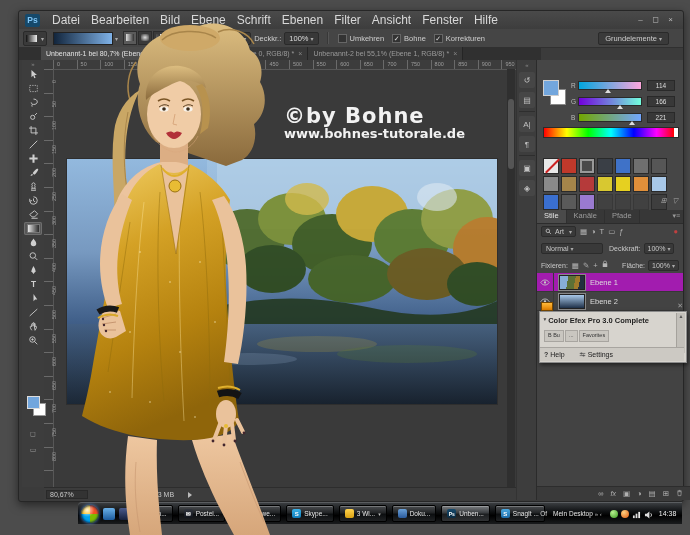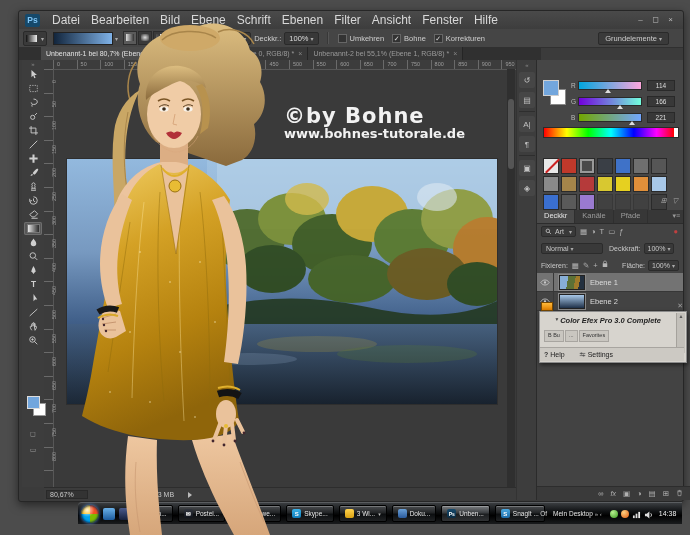--- a/index.html
+++ b/index.html
@@ -116,37 +116,37 @@
   #layers-filter{top:14px;height:15px;}
   #filter-box{margin-left:4px;background:#393939;border:1px solid #2b2b2b;border-radius:2px;
     padding:1px 3px;display:flex;align-items:center;gap:3px;}
   .mini-ic{color:#b5b5b5;font-size:7.5px;margin-left:4px;}
   #layers-blend{top:31px;height:15px;}
   #blend-select{margin-left:4px;background:#393939;border:1px solid #2b2b2b;border-radius:2px;padding:1px 4px;width:52px;}
   .opacity-box{background:#393939;border:1px solid #2b2b2b;border-radius:2px;padding:1px 3px;margin-left:3px;}
   #layers-lock{top:48px;height:14px;}
   #layer-list{top:63px;width:146px;position:absolute;}
   .layer-item{height:18px;display:flex;align-items:center;border-bottom:1px solid #373737;font-size:7.5px;color:#ddd;}
-  .layer-item.sel{background:#737373;}
+  .layer-item.sel{background:#a21caf;}
   .eye-cell{width:16px;display:flex;justify-content:center;border-right:1px solid #383838;align-self:stretch;align-items:center;}
   .layer-thumb{width:24px;height:13px;margin:0 5px;border:1px solid #222;outline:1px solid #888;}
   .thumb-landscape{background:linear-gradient(100deg,#87aed6 0 32%,#5c7035 32% 60%,#a07a2a 60% 78%,#23303f 78%);}
   .thumb-bluegrad{background:linear-gradient(#a8c8e8,#1e3048);}
   #layers-bottom{top:276px;height:13px;background:#3a3a3a;border-top:1px solid #2d2d2d;
     display:flex;justify-content:flex-end;gap:7px;padding-right:8px;align-items:center;color:#b0b0b0;font-size:7.5px;}
   #layers-bottom i{font-style:normal;}
   #layers-bottom .fx{font-style:italic;font-size:7px;}
   
   #efex{left:520px;top:290px;width:148px;height:63px;z-index:30;}
   #efex-minibar{left:0;top:0;width:148px;height:10px;display:flex;align-items:center;}
   #efex-appicon{width:10px;height:7px;background:linear-gradient(#ffb93a,#e07f00);margin-left:2px;border:1px solid #7a4a00;}
   #efex-close{margin-left:auto;margin-right:4px;color:#999;font-size:7px;}
   #efex-body{left:0;top:10px;width:146px;height:50px;background:#d7d4ce;border:1px solid #8b8b8b;
     box-shadow:1px 2px 4px rgba(0,0,0,.5);font-size:7.5px;color:#222;}
-  #efex-title{position:absolute;left:16px;top:4px;font-weight:bold;font-size:7.5px;font-style:italic;}
+  #efex-title{position:absolute;left:4px;top:4px;font-weight:bold;font-size:7.5px;}
   #efex-tri{position:absolute;left:-2px;top:0;font-size:6px;color:#444;transform:scale(.8);}
   #efex-scroll{position:absolute;right:1px;top:1px;width:8px;height:40px;background:#c3c0ba;
     border-left:1px solid #a5a29c;font-size:5px;text-align:center;color:#555;}
   #efex-tabs{position:absolute;left:4px;top:18px;width:130px;height:12px;display:flex;gap:1px;overflow:hidden;}
   #efex-tabs b{background:#c9c6c0;border:1px solid #a8a5a0;font-weight:normal;font-size:5.5px;
     padding:1px 3px;white-space:nowrap;color:#333;}
   #efex-foot{position:absolute;left:0px;bottom:1px;width:144px;height:13px;background:#ccc9c3;
     border-top:1px solid #a8a5a0;display:flex;align-items:center;font-size:7px;}
   #efex-foot .q{font-weight:bold;margin:0 2px 0 4px;color:#333;}
   #efex-foot .gear{margin:0 2px 0 14px;color:#555;font-size:6px;}
@@ -543,21 +543,21 @@
             <div class="sw" style="background: linear-gradient(rgb(62, 62, 62), rgb(62, 62, 62));"></div>
           </div>
         <div id="style-mini">
           <i>⊞</i>
           <i>▽</i>
         </div>
       </div>
 
       <div id="panel-layers" class="abs">
         <div class="ptabs" id="layers-tabs">
-            <span class="ptab active">Deckkr</span>
+            <span class="ptab active">Stile</span>
             <span class="ptab">Kanäle</span>
             <span class="ptab">Pfade</span>
             <span class="pmenu">▾≡</span>
           </div>
         <div class="lrow" id="layers-filter">
           <span id="filter-box">
             <svg width="7" height="7" viewBox="0 0 16 16">
                 <circle cx="6.5" cy="6.5" r="4" fill="none" stroke="#bbb" stroke-width="2"></circle>
                 <path d="M9.5 9.5 13.5 13.5" stroke="#bbb" stroke-width="2"></path>
               </svg>

